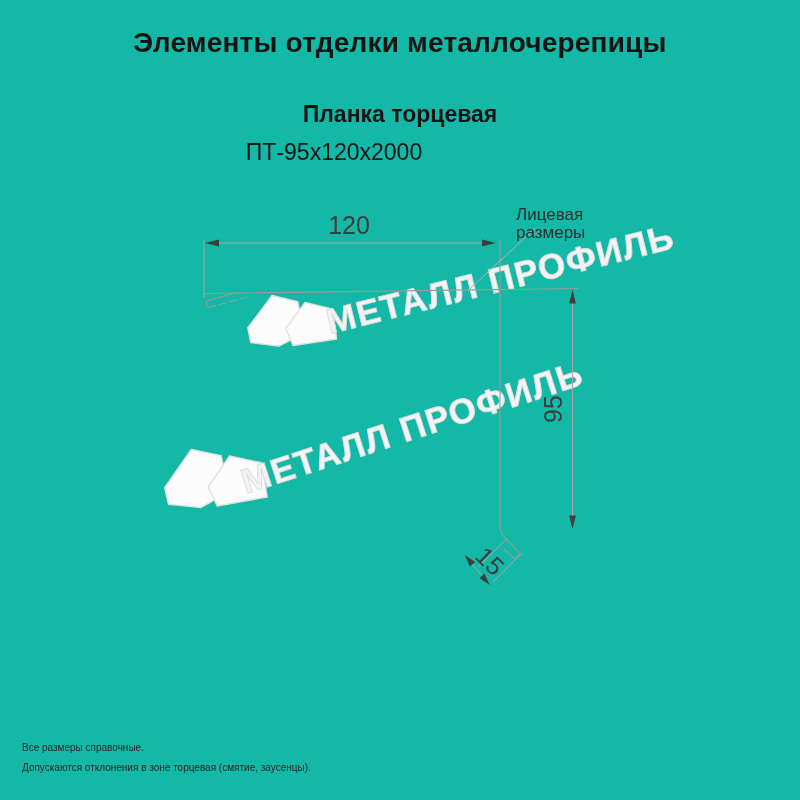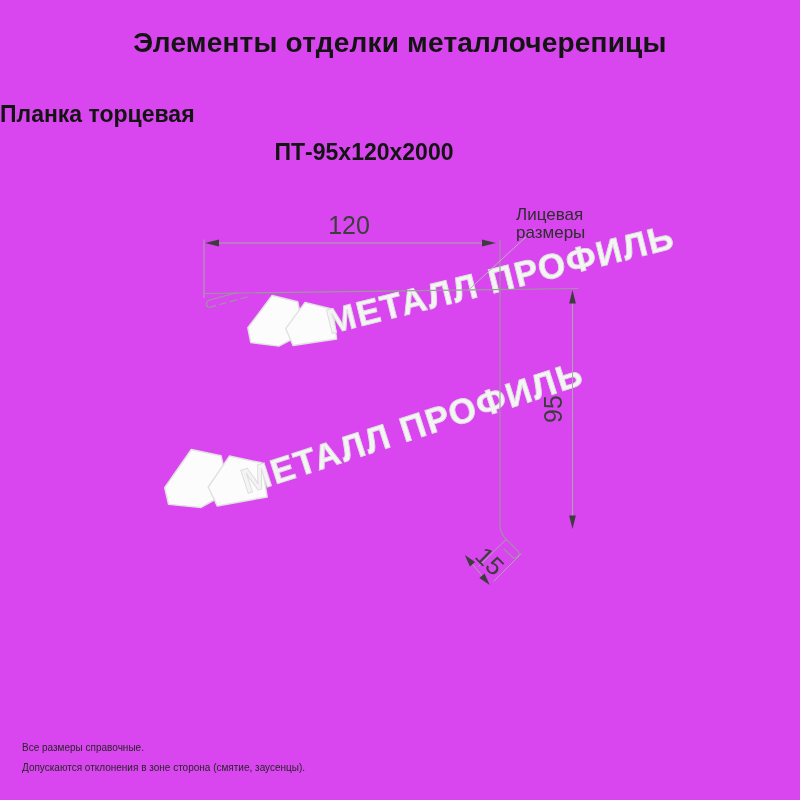--- a/index.html
+++ b/index.html
@@ -1,30 +1,30 @@
 <!DOCTYPE html>
 <html><head>
 <meta charset="utf-8">
 <style>
   html,body{margin:0;padding:0;background:#fff;}
   .page{
-    position:relative;width:800px;height:800px;background:#d946ef;
+    position:relative;width:800px;height:800px;background:#14b8a6;
     font-family:"Liberation Sans",sans-serif;overflow:hidden;color:#111;
   }
   .title{
     position:absolute;top:27px;left:0;width:800px;text-align:center;
     font-size:28px;font-weight:bold;color:#141414;margin:0;letter-spacing:0.2px;
   }
   .subtitle{
-    position:absolute;top:101px;left:0;width:800px;
+    position:absolute;top:101px;left:0;width:800px;text-align:center;
     font-size:23px;font-weight:bold;color:#141414;margin:0;
   }
   .subtitle2{
     position:absolute;top:139px;left:0;width:668px;text-align:center;
-    font-size:23px;font-weight:bold;color:#141414;margin:0;padding-left:30px;
+    font-size:23px;font-weight:normal;color:#141414;margin:0;
   }
   .drawing{position:absolute;top:0;left:0;}
   .callout{
     position:absolute;top:206px;left:516px;width:110px;text-align:left;
     font-size:17px;line-height:18px;color:#2d2d2d;
   }
   .notes{
     position:absolute;top:738px;left:22px;
     font-size:10px;line-height:20px;color:#262626;
   }
@@ -100,16 +100,16 @@
     <path d="M534.5,229 L468,290.5" stroke="#b3b3b3" stroke-width="1" fill="none"></path>
   </svg>
 
   <div class="callout">
     <div>Лицевая</div>
     <div>размеры</div>
   </div>
 
   <div class="notes">
     <div>Все размеры справочные.</div>
-    <div>Допускаются отклонения в зоне сторона (смятие, заусенцы).</div>
+    <div>Допускаются отклонения в зоне торцевая (смятие, заусенцы).</div>
   </div>
 
 </div>
 
 </body></html>

